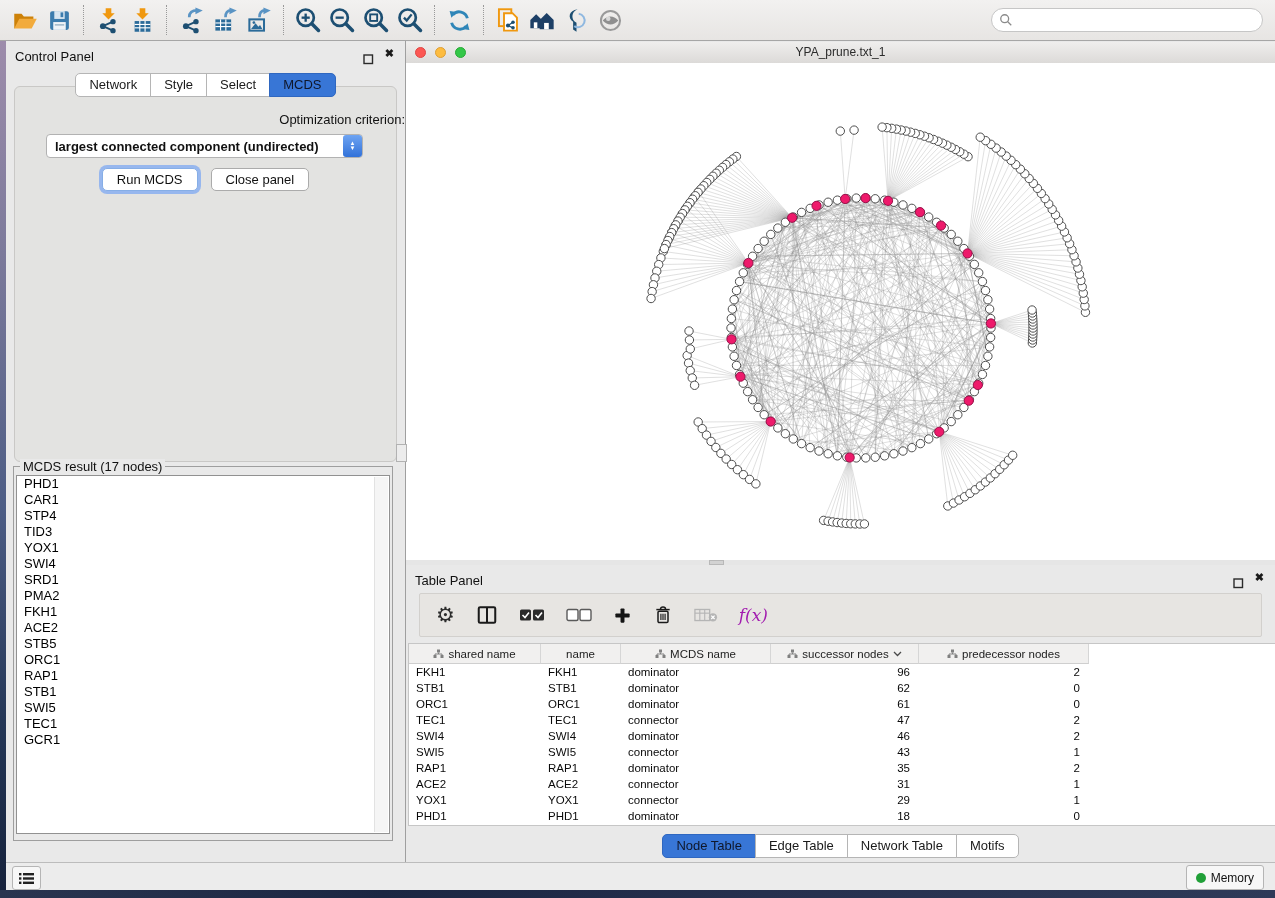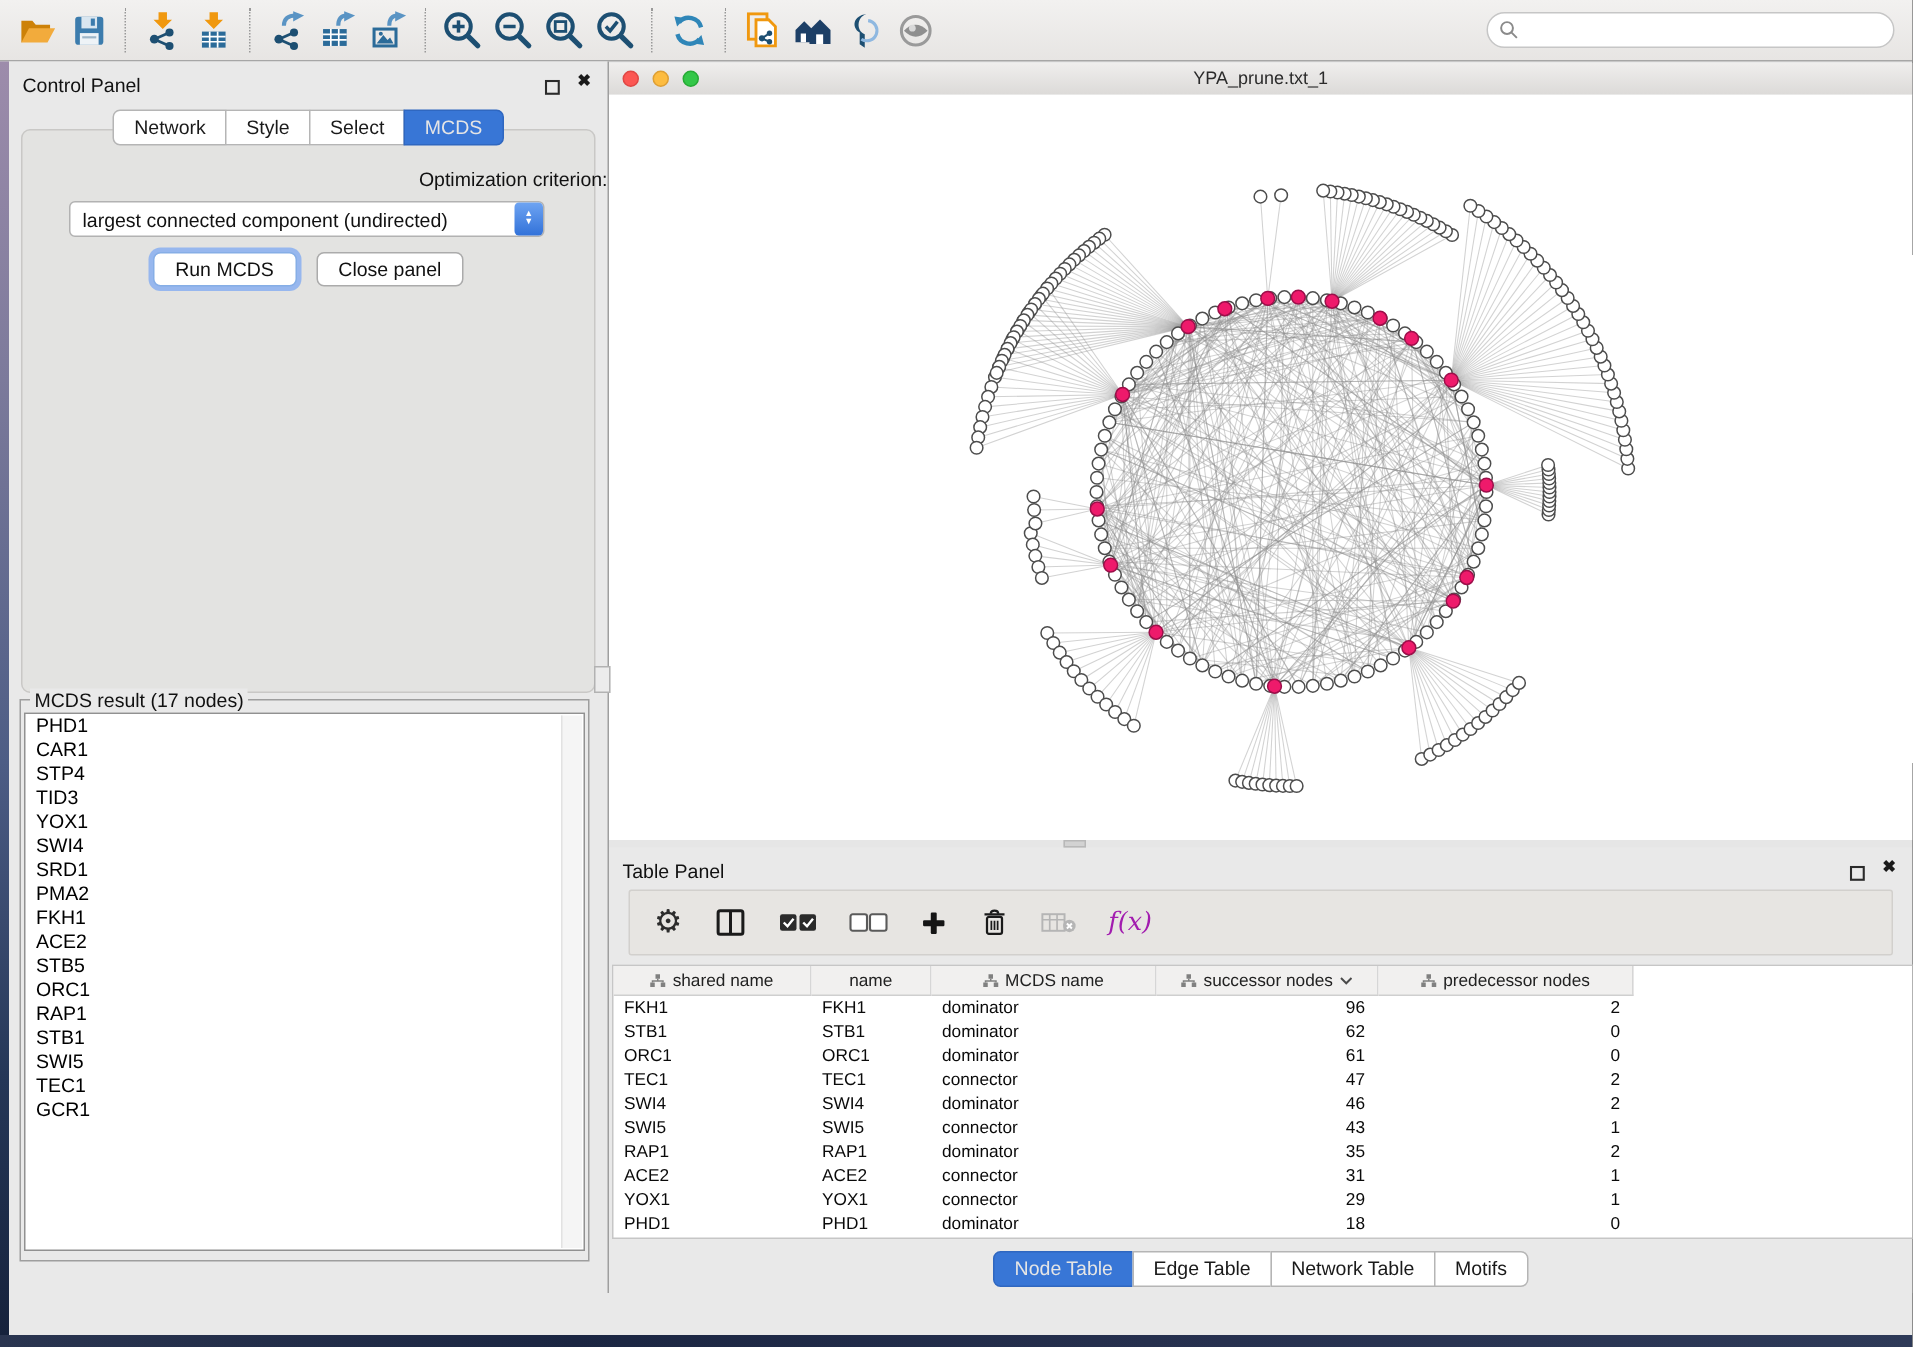--- a/index.html
+++ b/index.html
@@ -22,27 +22,27 @@
   
   .control-panel{position:absolute;left:6px;top:41px;width:399px;height:821px;background:#e9e9e9;}
   .panel-title{position:absolute;left:9px;top:8px;font-size:13px;color:#111;}
   .win-float{position:absolute;right:31px;top:10px;}
   .win-close{position:absolute;right:11px;top:6px;font-size:11px;font-weight:bold;color:#1a1a1a;cursor:default;}
   .cp-tabs{position:absolute;left:0;top:32px;width:100%;display:flex;justify-content:center;z-index:3;}
   .seg-tab{font-size:13px;color:#1a1a1a;background:#fff;border:1px solid #b5b5b5;margin-left:-1px;
     padding:3px 13px 4px;cursor:default;}
   .seg-tab:first-child{border-radius:5px 0 0 5px;margin-left:0;}
   .seg-tab:last-child{border-radius:0 5px 5px 0;}
-  .seg-tab.sel{background:#3876d6;border-color:#2f67c0;color:#e5e5e5;}
+  .seg-tab.sel{background:#3876d6;border-color:#2f67c0;color:#0f172a;}
   .cp-box{position:absolute;left:8px;top:45px;width:381px;height:374px;background:#e3e3e1;
     border:1px solid #c9c8c6;border-radius:6px;}
   .cp-optlabel{position:absolute;left:0;top:71px;width:100%;text-align:right;font-size:13px;color:#111;}
   .cp-select{position:absolute;left:40px;top:93px;width:317px;height:24px;background:#fff;
     border:1px solid #b2b2b2;border-radius:4px;box-sizing:border-box;display:flex;align-items:center;}
-  .cp-select .val{flex:1;font-size:13px;padding-left:8px;color:#111;white-space:nowrap;}
+  .cp-select .val{flex:1;font-size:13px;padding-left:8px;color:#111;white-space:nowrap;font-weight:bold;}
   .cp-select .spin{width:19px;height:22px;border-radius:3px;margin-right:0px;
     background:linear-gradient(#6ea4f2,#3272d9);display:flex;flex-direction:column;align-items:center;
     justify-content:center;color:#fff;font-size:6px;line-height:5px;}
   .cp-btnrow{position:absolute;left:0;top:127px;width:100%;display:flex;justify-content:center;gap:13px;}
   .btn{background:#fff;border:1px solid #ababab;border-radius:5px;font-size:13px;color:#111;
     padding:3px 14px 4px;height:23px;box-sizing:border-box;cursor:default;}
   .btn.focus{box-shadow:0 0 0 3px rgba(110,160,245,.65);border-color:#86aee6;}
   .cp-result{position:absolute;left:7px;top:418px;width:378px;height:380px;margin:0;padding:0;
     border:1px solid #9e9e9e;background:transparent;}
   .cp-result legend{font-size:13px;color:#111;margin-left:6px;padding:0 3px;background:#e9e9e9;}
@@ -1332,16 +1332,34 @@
     </div>
 
     <div class="tp-tabs" id="tp-tabs">
         <div class="seg-tab sel">Node Table</div>
         <div class="seg-tab">Edge Table</div>
         <div class="seg-tab">Network Table</div>
         <div class="seg-tab">Motifs</div>
       </div>
   </div>
 
+  <div class="statusbar">
+    <div class="sb-left-btn">
+      <svg width="15" height="13" viewBox="0 0 15 13">
+          <g fill="#222">
+            <rect x="0" y="1" width="2.4" height="2.4"></rect>
+            <rect x="4" y="1" width="11" height="2.4"></rect>
+            <rect x="0" y="5.3" width="2.4" height="2.4"></rect>
+            <rect x="4" y="5.3" width="11" height="2.4"></rect>
+            <rect x="0" y="9.6" width="2.4" height="2.4"></rect>
+            <rect x="4" y="9.6" width="11" height="2.4"></rect>
+          </g>
+        </svg>
+    </div>
+    <div class="memory-btn">
+      <span class="memory-dot" id="memory-dot" style="background: rgb(33, 160, 56);"></span>
+      <span>Memory</span>
+    </div>
+  </div>
 
   <div class="desk-left"></div>
   <div class="desk-bottom"></div>
 </div>
 
 </body></html>

